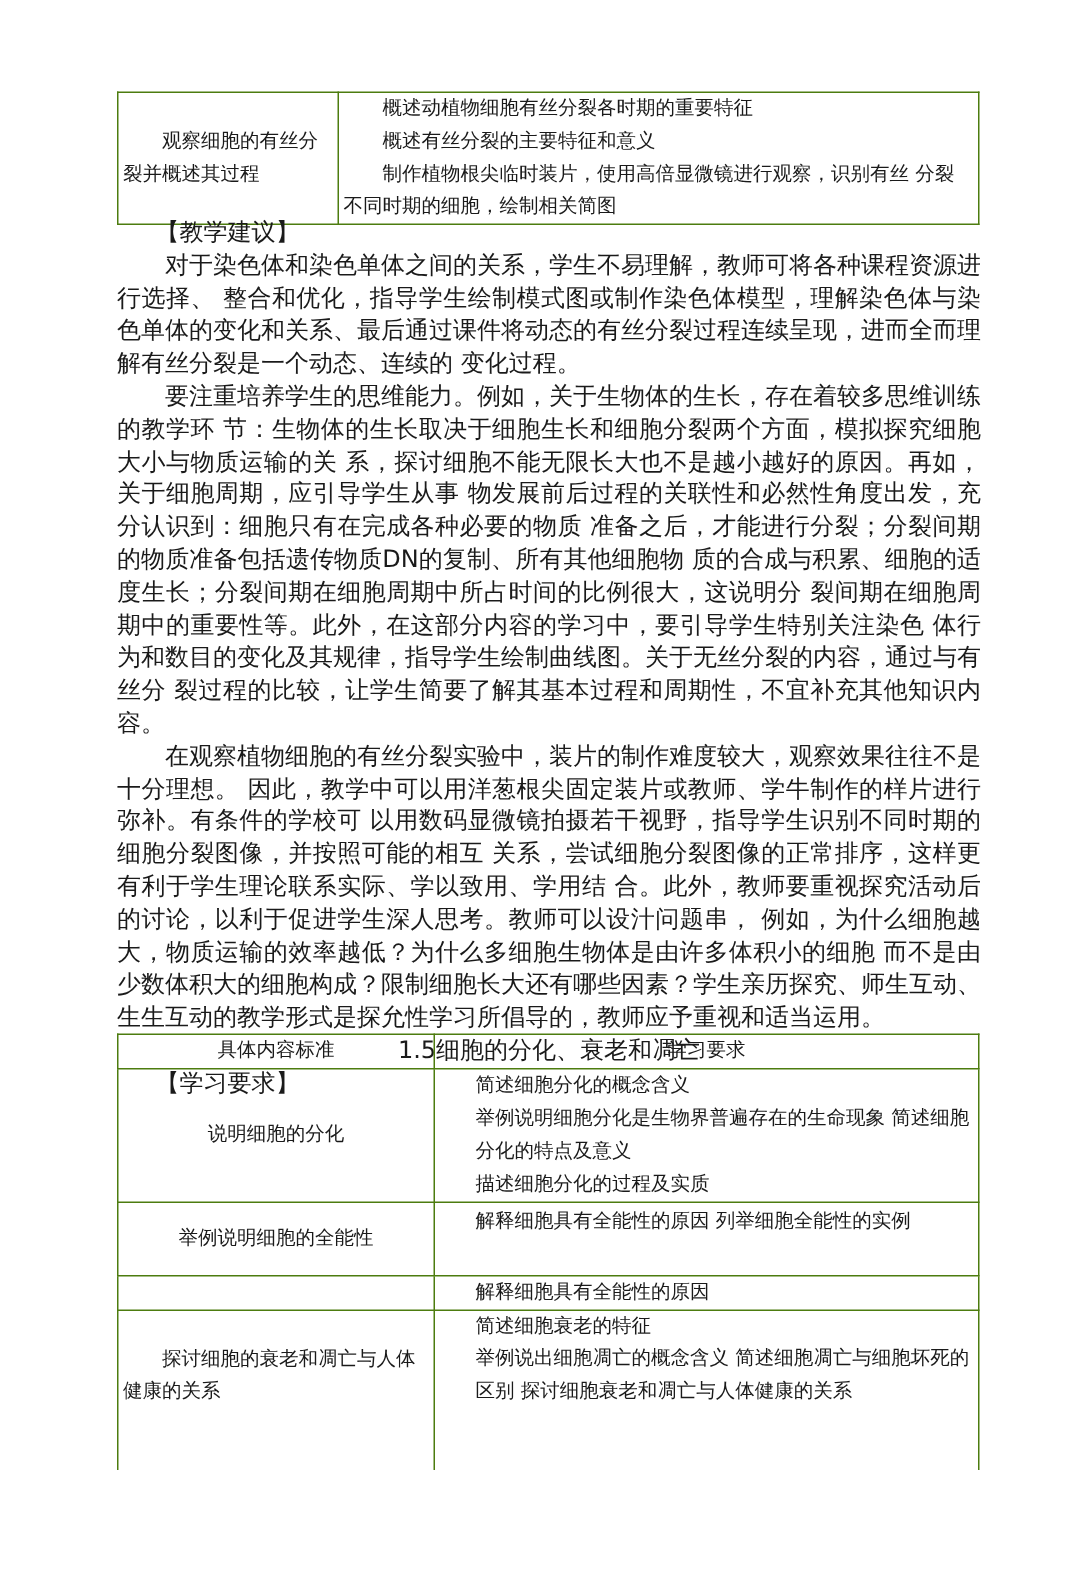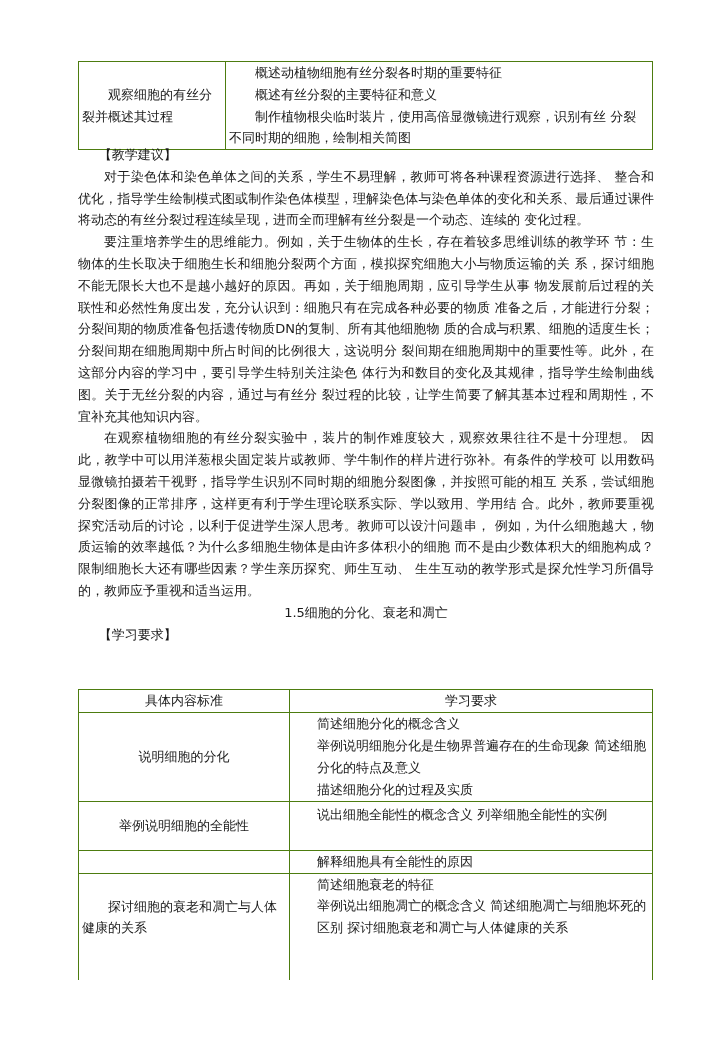--- a/index.html
+++ b/index.html
@@ -13,21 +13,21 @@
 
   table { border-collapse: collapse; table-layout: fixed; position: absolute; }
   td { border: 1px solid #4d7c0f; vertical-align: middle; padding: 0 3px; font-size: 13px; line-height: 21.8px; }
 
   
   #t1 { left: 78px; top: 61px; width: 575px; }
   #t1 td.l { width: 140px; }
   #t1 .cell-left { text-align: left; text-indent: 2em; }
   #t1 .cell-right p { margin: 0; text-indent: 2em; }
 
-  .flow { position: absolute; left: 78px; width: 576px; top: 144px; line-height: 21.8px; font-size: 13px; }
+  .flow { position: absolute; left: 78px; width: 576px; top: 144px; line-height: 21.8px; font-size: 16px; }
   .flow p { margin: 0; text-align: justify; }
   .flow p.indent { text-indent: 2em; }
   .flow .bracket { padding-left: 1.6em; }
   .flow .center { text-align: center; }
 
   
   #t2 { left: 78px; top: 689px; width: 575px; }
   #t2 td.l { width: 204px; }
   #t2 td { line-height: 21.8px; }
   #t2 .hdr td { text-align: center; height: 21px; }
@@ -73,21 +73,21 @@
       <td class="l cl" style="height:88px;">说明细胞的分化</td>
       <td class="cr">
         <p>简述细胞分化的概念含义</p>
         <p>举例说明细胞分化是生物界普遍存在的生命现象 简述细胞分化的特点及意义</p>
         <p>描述细胞分化的过程及实质</p>
       </td>
     </tr>
     <tr>
       <td class="l cl" style="height:48px;">举例说明细胞的全能性</td>
       <td class="cr" style="vertical-align:top; padding-top:2px;">
-        <p>说出细胞全能性的概念含义 列举细胞全能性的实例</p>
+        <p>解释细胞具有全能性的原因 列举细胞全能性的实例</p>
       </td>
     </tr>
     <tr>
       <td class="l" style="height:21px;"></td>
       <td class="cr">
         <p>解释细胞具有全能性的原因</p>
       </td>
     </tr>
     <tr class="last">
       <td class="l cl-ind" style="height:84px; padding-top:22px;margin-top:36px;">探讨细胞的衰老和凋亡与人体健康的关系</td>

